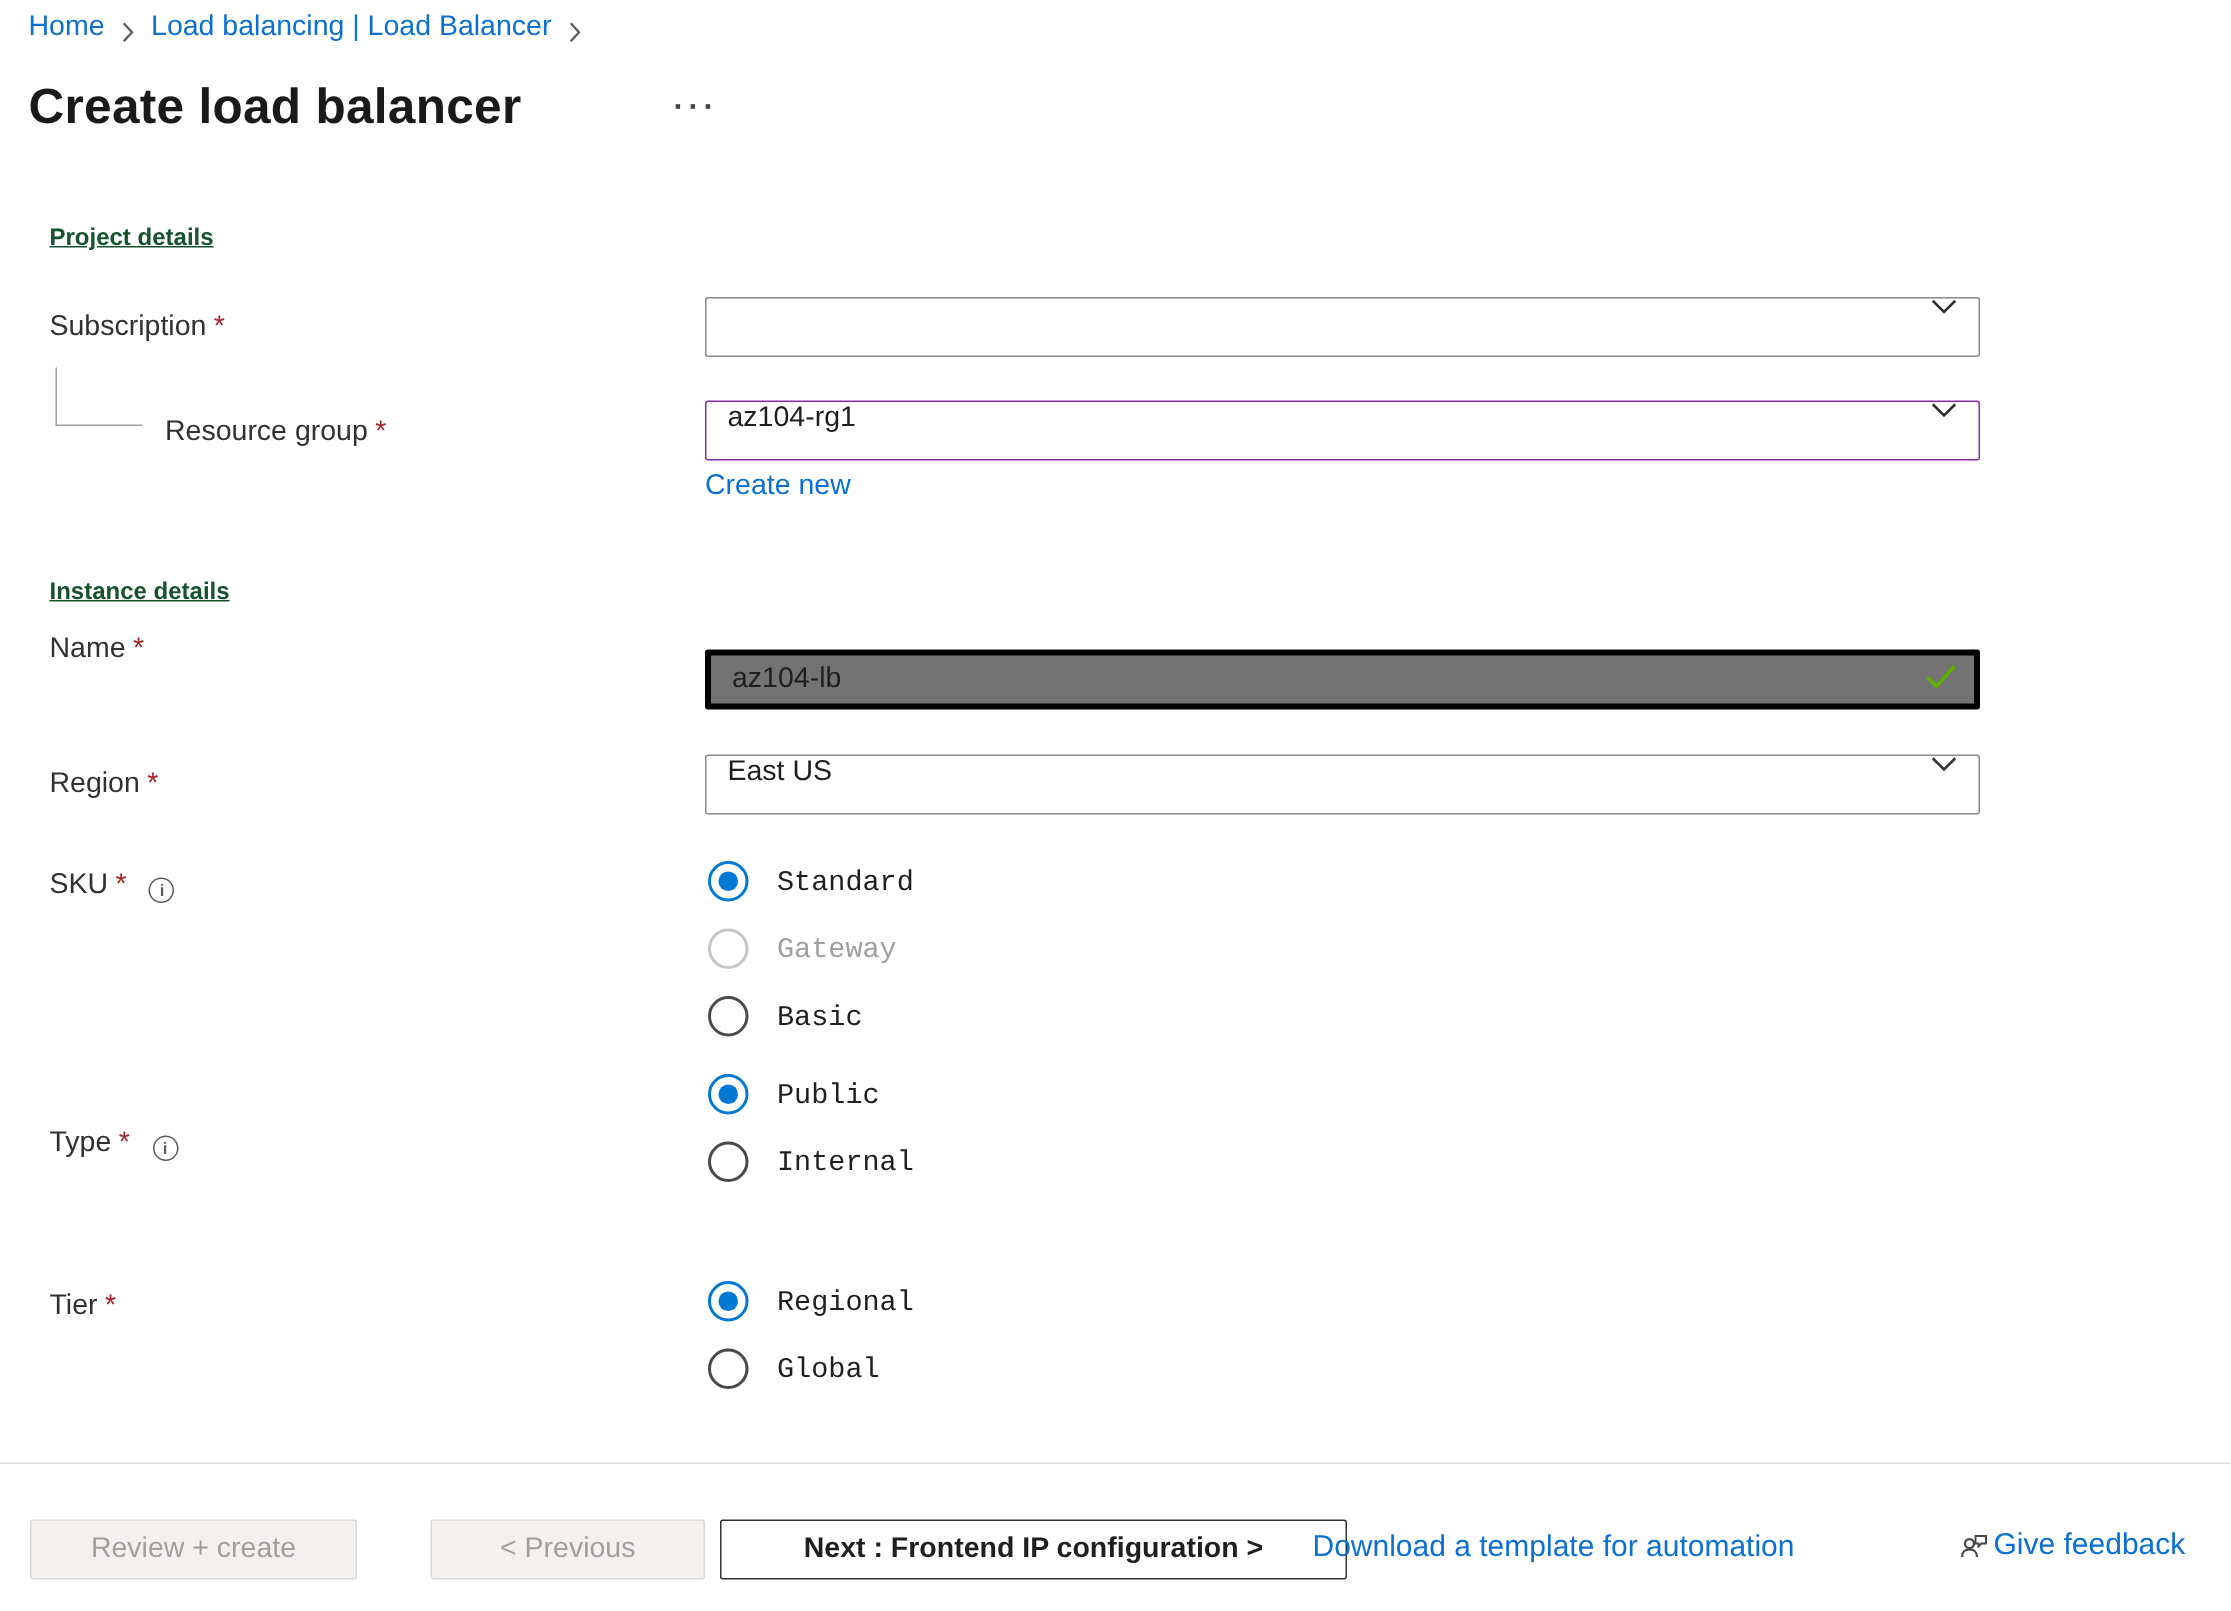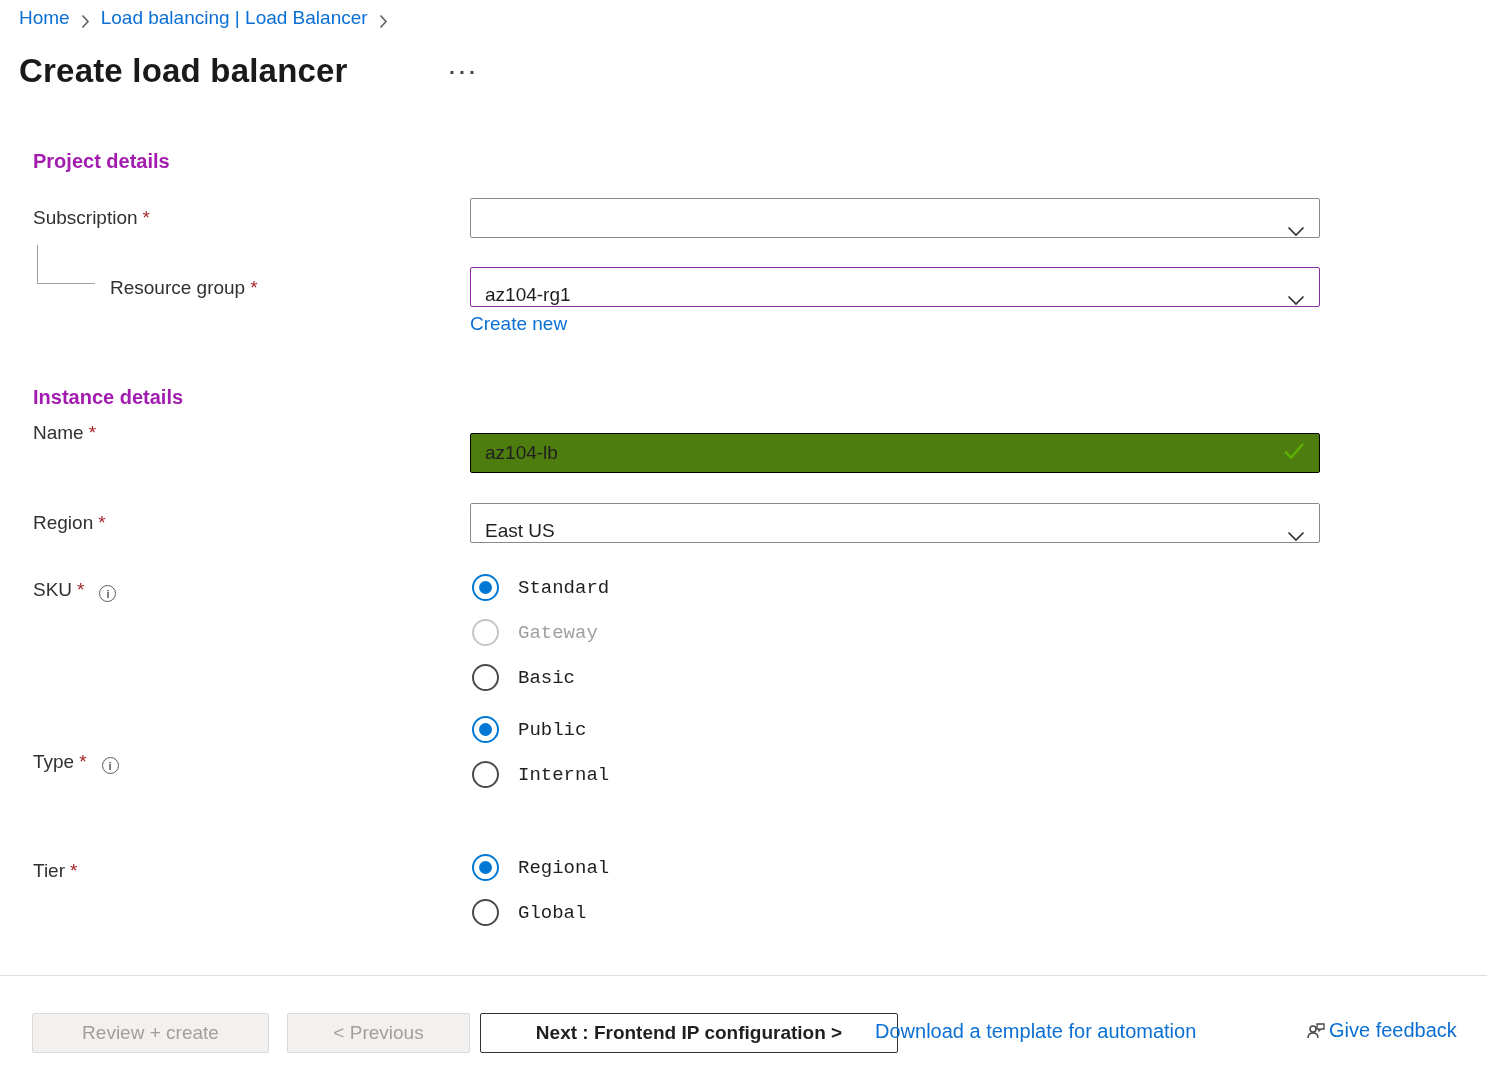--- a/index.html
+++ b/index.html
@@ -13,39 +13,39 @@
   
   .breadcrumb{left:19px;top:7px;display:flex;align-items:flex-end;font-size:19px;}
   .crumb{color:#0b6fd4;text-decoration:none;cursor:pointer;}
   .crumb-sep{margin:0 11px;display:inline-flex;align-items:center;}
 
   
   .page-title{left:19px;top:52px;font-size:33px;font-weight:bold;color:#1b1a19;letter-spacing:.2px;}
   .ellipsis-btn{left:449px;top:60px;font-size:21px;font-weight:bold;color:#484644;letter-spacing:3px;cursor:pointer;}
 
   
-  .section-heading{left:33px;font-size:20px;font-weight:bold;color:#a21caf;}
+  .section-heading{left:33px;font-size:16px;font-weight:bold;color:#14532d;text-decoration:underline;}
 
   
   .field-label{left:33px;font-size:19px;color:#323130;white-space:nowrap;}
   .req{color:#a4262c;margin-left:5px;}
 
   
   .field{
     left:470px;width:850px;height:40px;box-sizing:border-box;background:#fff;
-    border:1px solid #8a8886;border-radius:2px;display:flex;align-items:flex-end;
+    border:1px solid #8a8886;border-radius:2px;display:flex;align-items:flex-start;
     padding:0 14px;font-size:19px;color:#201f1e;cursor:pointer;
   }
   .field .value{flex:1;}
   .field.purple{border:1.5px solid #8a2da5;}
   .chev{flex:0 0 auto;display:inline-flex;align-items:center;}
 
   .text-input{
-    left:470px;width:850px;height:40px;box-sizing:border-box;background:#4d7c0f;
-    border:1px solid #000000;border-radius:2px;padding:0 40px 0 14px;
+    left:470px;width:850px;height:40px;box-sizing:border-box;background:#737373;
+    border:4px solid #000000;border-radius:2px;padding:0 40px 0 14px;
     font-size:19px;color:#201f1e;font-family:inherit;outline:none;
   }
   .valid-check{left:1283px;top:442px;}
 
   .link{font-size:19px;color:#0b6fd4;text-decoration:none;cursor:pointer;white-space:nowrap;}
 
   
   .connector{left:37px;top:245px;width:57px;height:38px;
     border-left:1px solid #a19f9d;border-bottom:1px solid #a19f9d;}
 
@@ -70,21 +70,21 @@
   .radio-option.disabled .radio-label{color:#a19f9d;}
 
   
   .footer-sep{left:0;top:975px;width:1487px;height:1px;background:#e1dfdd;}
   .btn{
     top:1013px;height:40px;box-sizing:border-box;border-radius:2px;font-size:19px;
     display:flex;align-items:center;justify-content:center;font-family:inherit;white-space:nowrap;
   }
   .btn.disabled{background:#f3f1f0;border:1px solid #dbd9d7;color:#a19f9d;cursor:default;}
   .btn.primary-outline{background:#fff;border:1.5px solid #323130;color:#201f1e;font-weight:bold;cursor:pointer;}
-  .btn-review{left:32px;width:237px;}
+  .btn-review{left:20px;width:218px;}
   .btn-previous{left:287px;width:183px;}
   .btn-next{left:480px;width:418px;}
   .footer-link-download{left:875px;top:1020px;}
   .footer-feedback{left:1305px;top:1019px;display:flex;align-items:center;cursor:pointer;}
   .footer-feedback svg{margin-right:2px;}
 </style>
 </head>
 <body>
 
 <nav class="abs breadcrumb">

